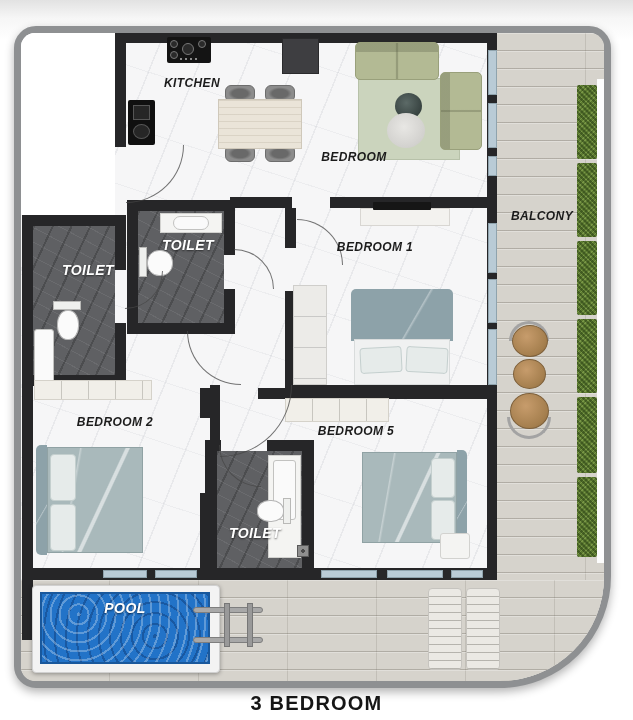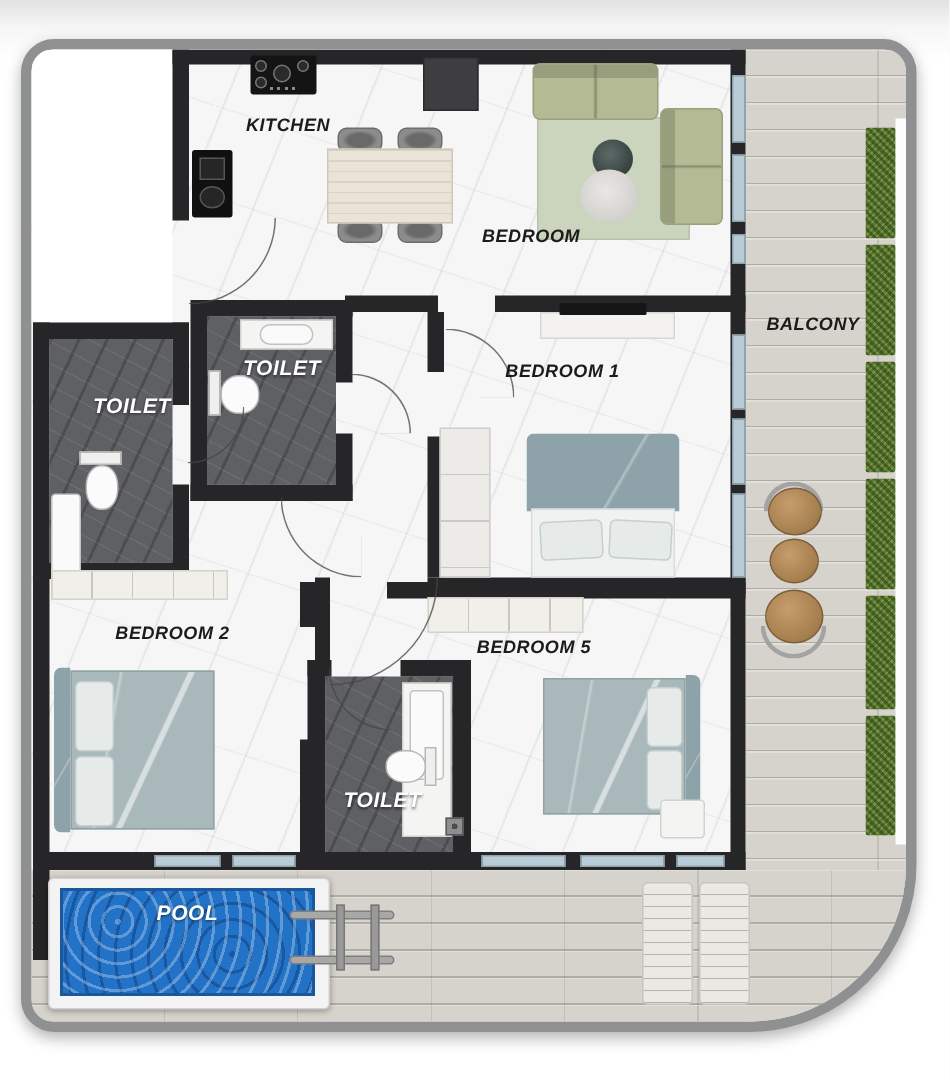--- a/index.html
+++ b/index.html
@@ -264,13 +264,14 @@
       <div class="room-label" style="left:309px;top:207px;width:90px">BEDROOM 1</div>
       <div class="room-label" style="left:49px;top:382px;width:90px">BEDROOM 2</div>
       <div class="room-label" style="left:290px;top:391px;width:90px">BEDROOM 5</div>
       <div class="room-label light" style="left:27px;top:229px;width:80px">TOILET</div>
       <div class="room-label light" style="left:127px;top:204px;width:80px">TOILET</div>
       <div class="room-label light" style="left:194px;top:492px;width:80px">TOILET</div>
       <div class="room-label light" style="left:29px;top:567px;width:150px">POOL</div>
     </div>
   </div>
 
+  <div class="footer">3 BEDROOM</div>
 </div>
 
 </body></html>

